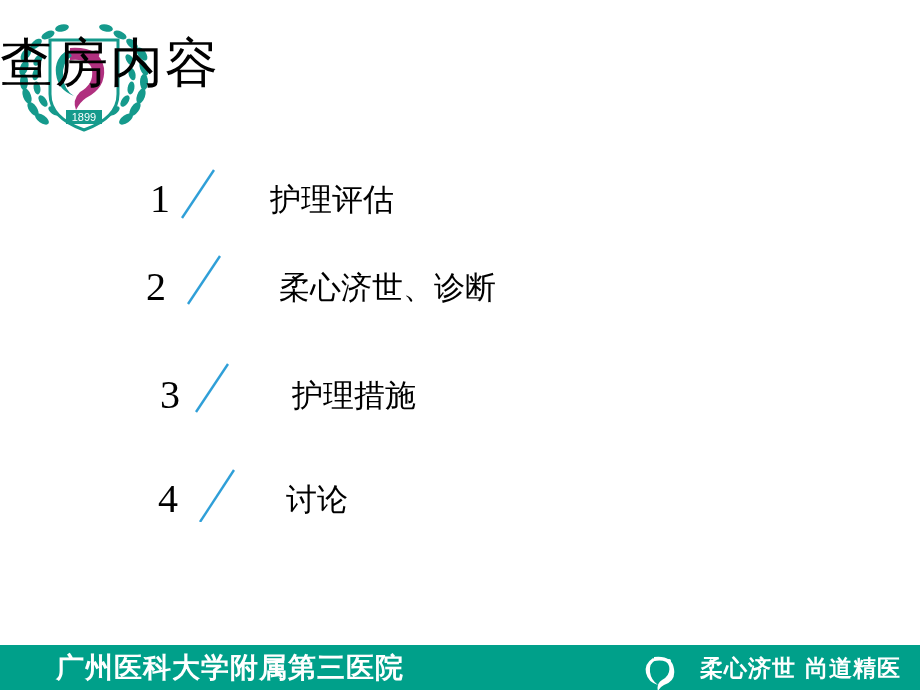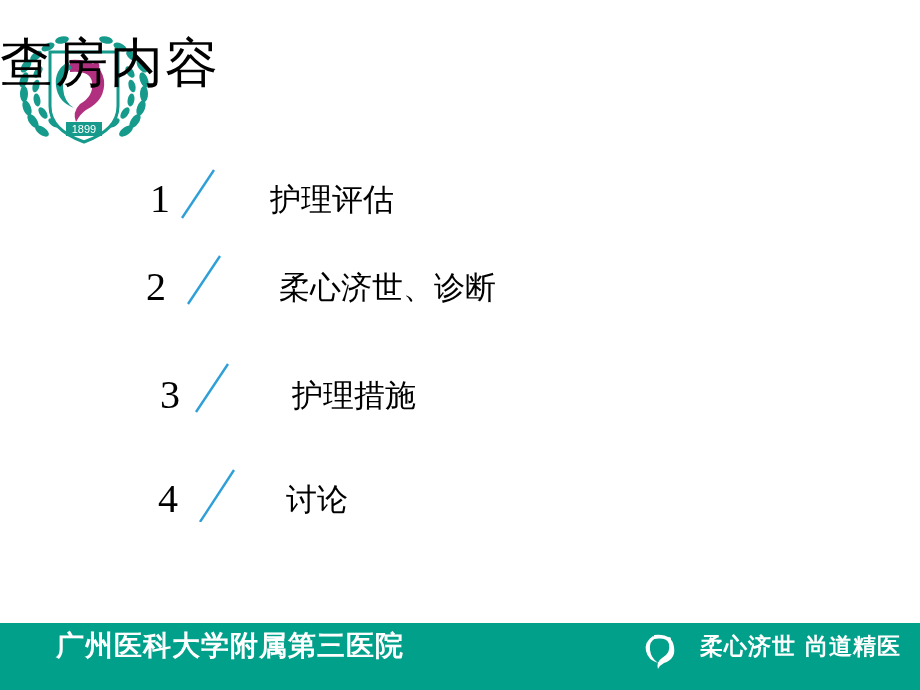--- a/index.html
+++ b/index.html
@@ -12,21 +12,21 @@
     background: #ffffff;
     font-family: "Liberation Sans", sans-serif;
     overflow: hidden;
     position: relative;
   }
 
   
   .logo {
     position: absolute;
     left: 10px;
-    top: 26px;
+    top: 14px;
     width: 148px;
     height: 126px;
   }
   .logo svg { display: block; }
 
   
   .slide-title {
     position: absolute;
     left: 0;
     top: 34px;
@@ -94,21 +94,21 @@
   .item-3 { left: 158px; top: 312px; }
   .item-3 .agenda-slash { left: 36px; top: -6px; }
   .item-3 .agenda-label { left: 128px; }
 
   
   .footer {
     position: absolute;
     left: 0;
     bottom: 0;
     width: 920px;
-    height: 67px;
+    height: 45px;
     background: #00a08a;
   }
   .footer-hospital {
     position: absolute;
     left: 56px;
     top: 4px;
     font-size: 28px;
     color: #ffffff;
     font-family: "DejaVu Sans", "Liberation Sans", sans-serif;
     font-weight: bold;

